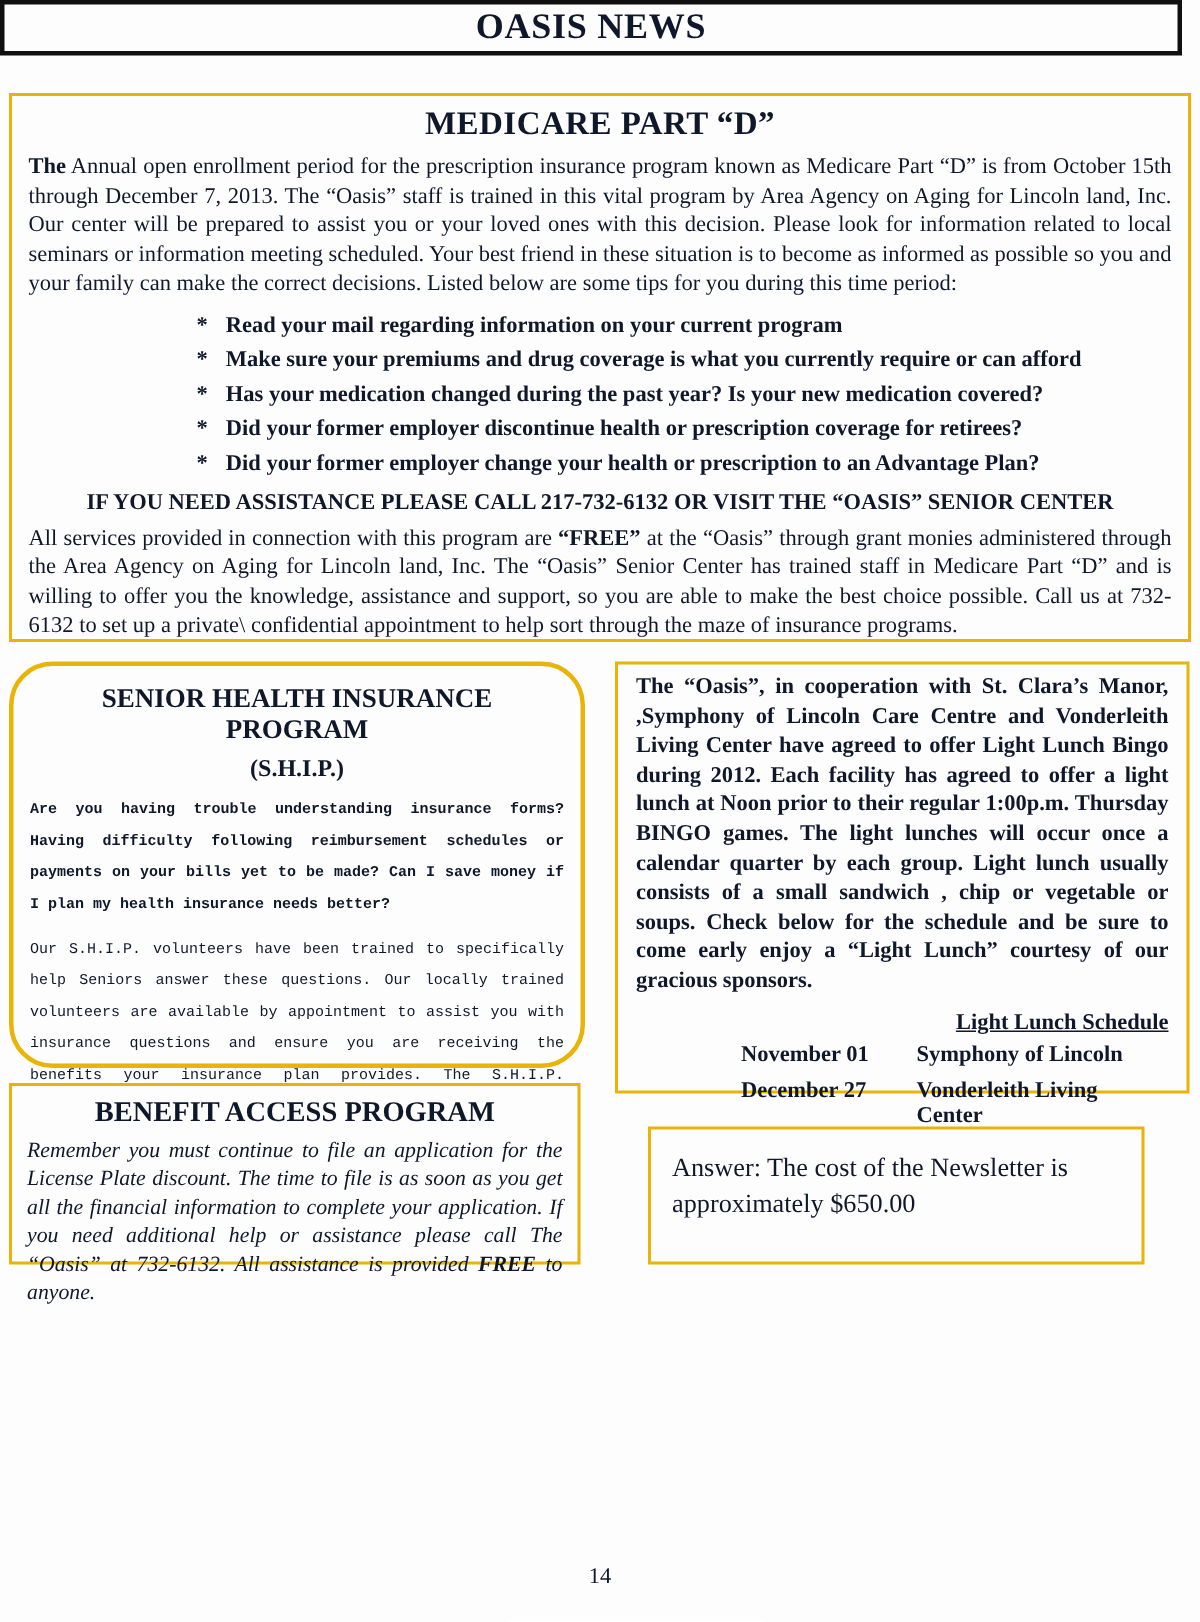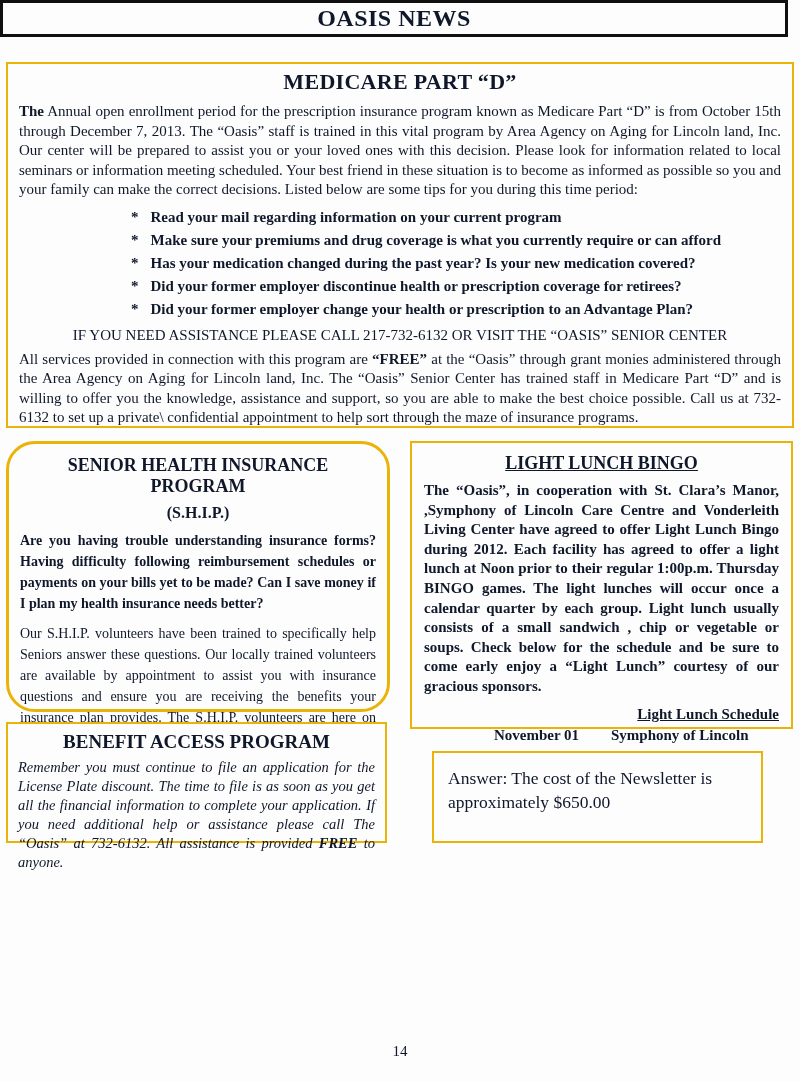--- a/index.html
+++ b/index.html
@@ -25,27 +25,27 @@
   .masthead h1 { font-size: 24px; font-weight: bold; letter-spacing: 0.5px; }
 
   
   .medicare { left: 6px; top: 62px; width: 788px; height: 366px; padding: 5px 11px 0 11px; }
   .sec-title { text-align: center; font-weight: bold; }
   .medicare .sec-title { font-size: 22px; margin-bottom: 7px; letter-spacing: 0.3px; }
   .just { text-align: justify; }
   .medicare p.body-text { font-size: 15px; line-height: 19.5px; }
   .tips { list-style: none; margin: 9px 0 4px 112px; }
   .tips li { display: flex; gap: 12px; font-weight: bold; font-size: 15px; line-height: 16px; margin-bottom: 7px; }
-  .assist { text-align: center; font-weight: normal; font-size: 15px; margin: 10px 0 6px 0; }
+  .assist { text-align: center; font-weight: bold; font-size: 15px; margin: 10px 0 6px 0; }
 
   
   .ship { left: 6px; top: 441px; width: 384px; height: 271px; border-width: 3px; padding: 7px 11px 0 11px; border-radius: 29px; }
   .ship .title1 { font-size: 18px; margin-top: 4px; }
   .ship .title2 { font-size: 16px; margin: 7px 0 8px 0; }
-  .ship p { font-size: 14px; line-height: 21px; }
+  .ship p { font-size: 10px; line-height: 21px; font-family: Liberation Mono, monospace; }
   .ship .questions { font-weight: bold; margin-bottom: 9px; }
 
   
   .bingo { left: 410px; top: 441px; width: 383px; height: 288px; padding: 6px 12px 0 12px; }
   .bingo .sec-title { font-size: 18px; text-decoration: underline; margin: 4px 0 7px 0; }
   .bingo p { font-size: 15px; line-height: 19.6px; font-weight: bold; }
   .sched-title { text-align: right; font-weight: bold; font-size: 15px; text-decoration: underline; margin: 9px 0 4px 0; }
   .sched-row { display: flex; padding-left: 70px; font-weight: bold; font-size: 15px; margin-bottom: 7px; }
   .sched-date { width: 117px; flex: none; }
 
@@ -102,21 +102,20 @@
   </section>
 
   <section class="box ship">
     <h2 class="sec-title title1">SENIOR HEALTH INSURANCE PROGRAM</h2>
     <h3 class="sec-title title2">(S.H.I.P.)</h3>
     <p class="questions just">Are you having trouble understanding insurance forms? Having      difficulty following reimbursement schedules or payments on your bills yet to be made?  Can I save money if I plan my health      insurance needs better?</p>
     <p class="just"><span>Our S.H.I.P. volunteers have been trained to specifically help Seniors  answer these questions.  Our locally trained volunteers are available by appointment to assist you with insurance  questions and ensure you are receiving the  benefits your  insurance plan  provides.  The S.H.I.P. volunteers are here on </span><b>Thursday from 2pm-4pm</b><span>.  Please call for an  appointment at The “Oasis” Senior Center at  </span><b>732-6132.</b></p>
   </section>
 
   <section class="box bingo">
-    <h2 class="sec-title">LIGHT LUNCH BINGO</h2>
     <p class="just">The  “Oasis”,  in  cooperation  with  St.  Clara’s  Manor, ,Symphony of Lincoln Care Centre and Vonderleith Living Center have agreed to offer Light Lunch Bingo during 2012. Each facility has agreed to  offer a light lunch at Noon prior to their regular 1:00p.m. Thursday   BINGO games.   The light lunches will occur once a   calendar quarter by each group. Light lunch usually consists of a small sandwich , chip or vegetable or soups.  Check below for the schedule and be sure to come early enjoy a “Light Lunch”     courtesy of our gracious sponsors.</p>
     <div class="sched-title">Light Lunch Schedule</div>
     <div class="sched-row">
       <span class="sched-date">November 01</span>
       <span>Symphony of Lincoln</span>
     </div>
     <div class="sched-row">
       <span class="sched-date">December 27</span>
       <span>Vonderleith Living Center</span>
     </div>

